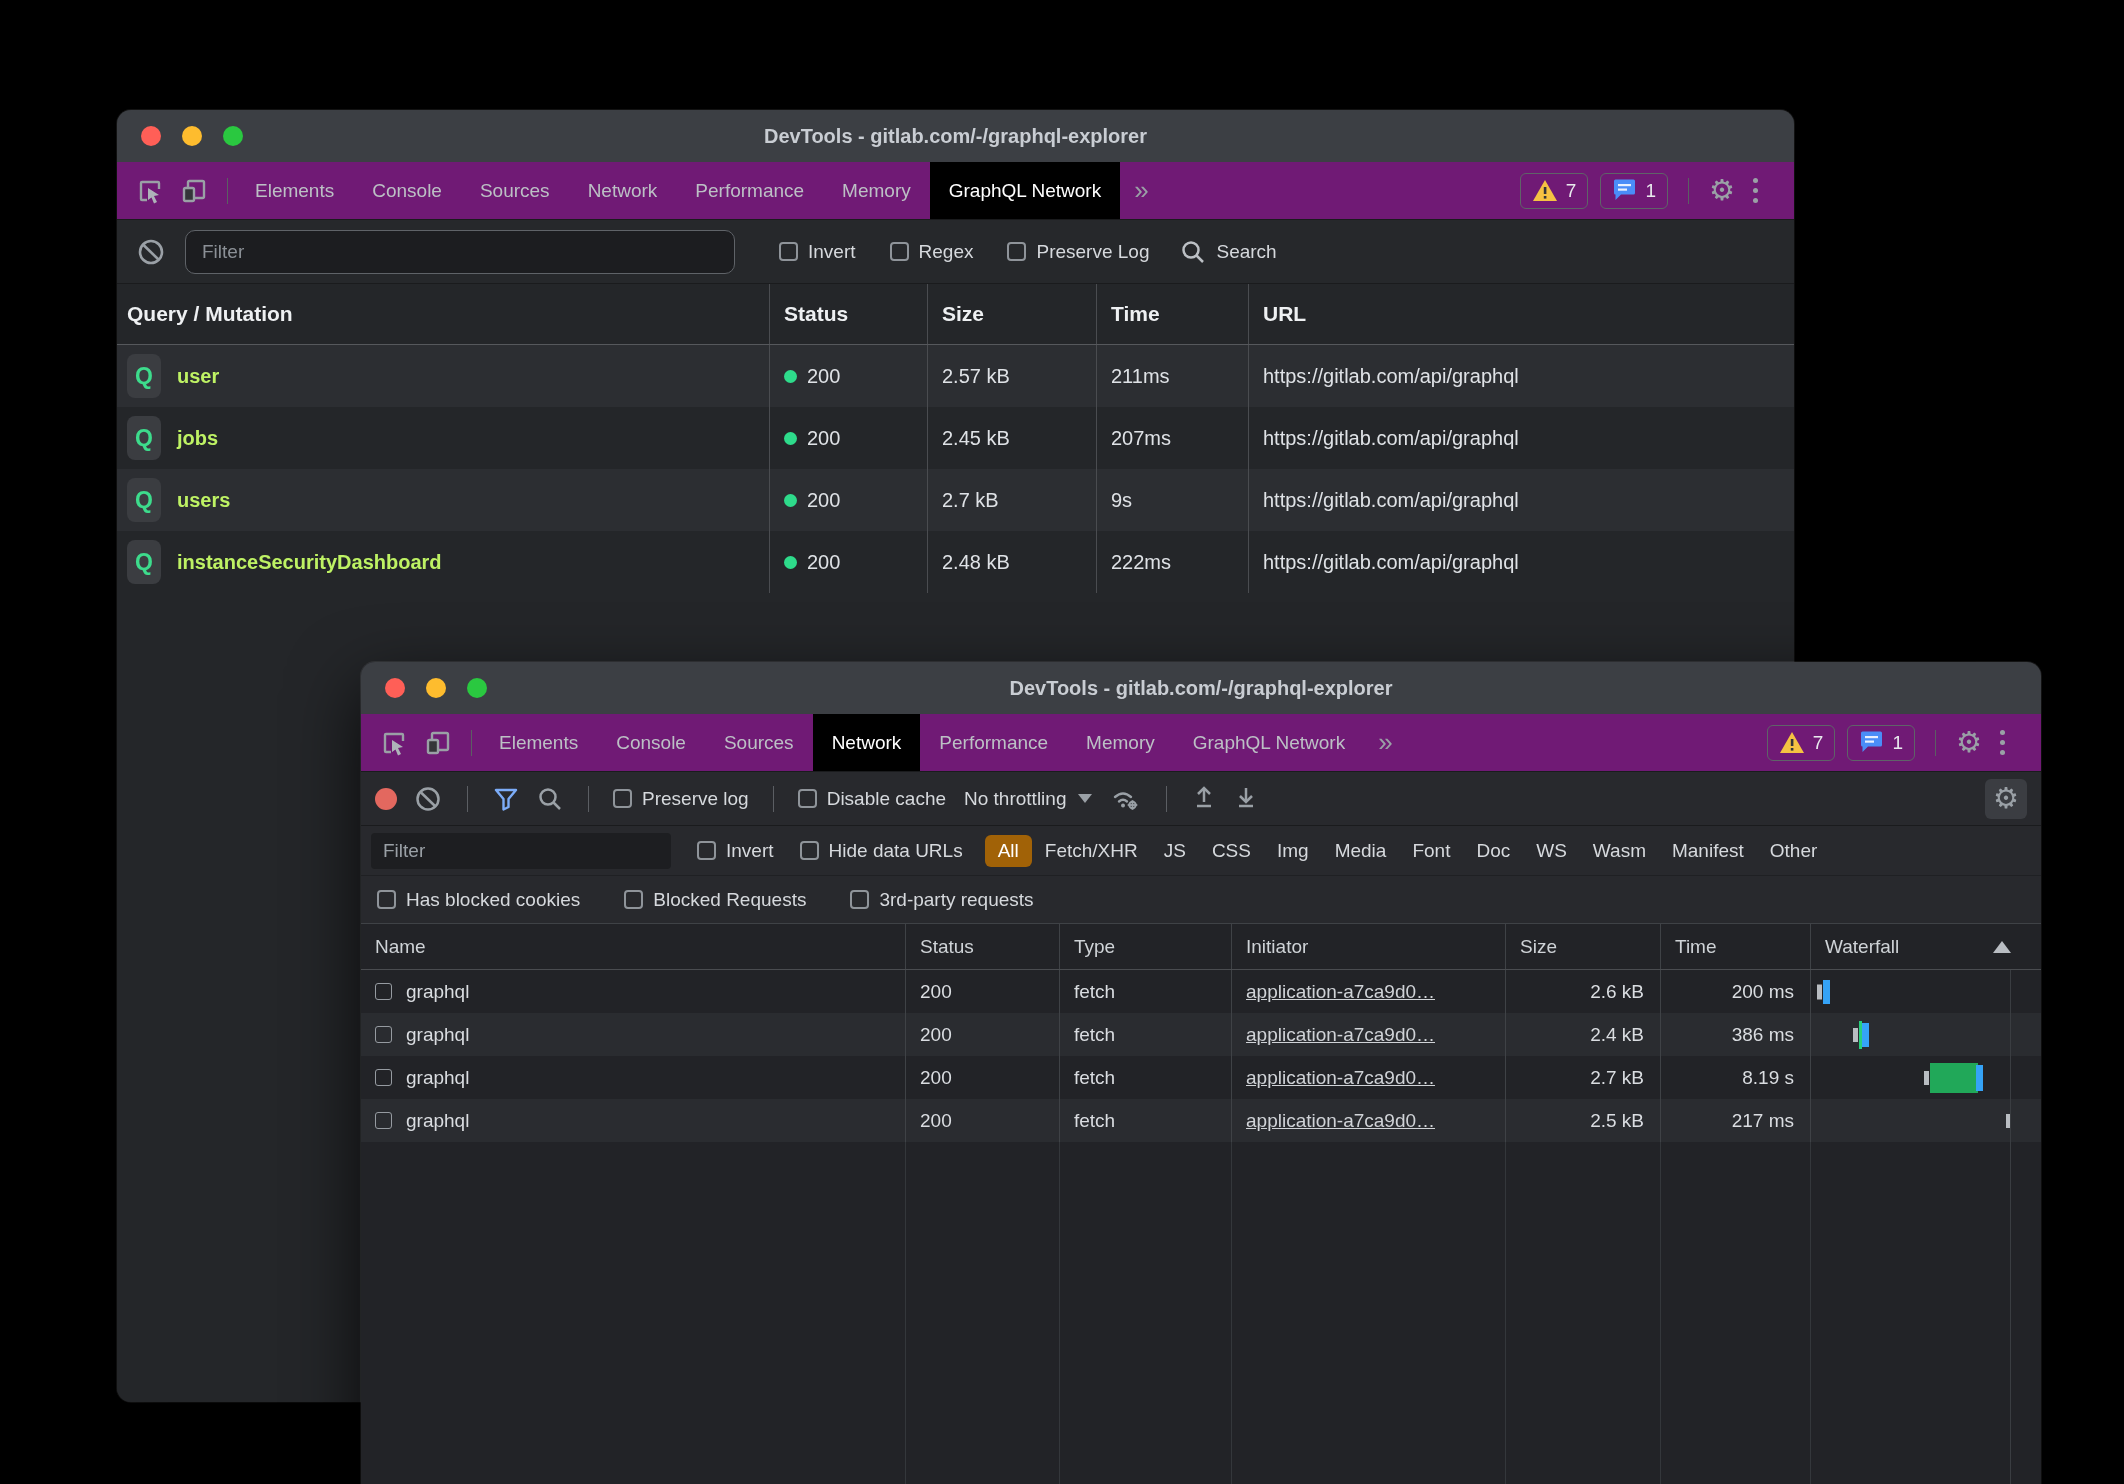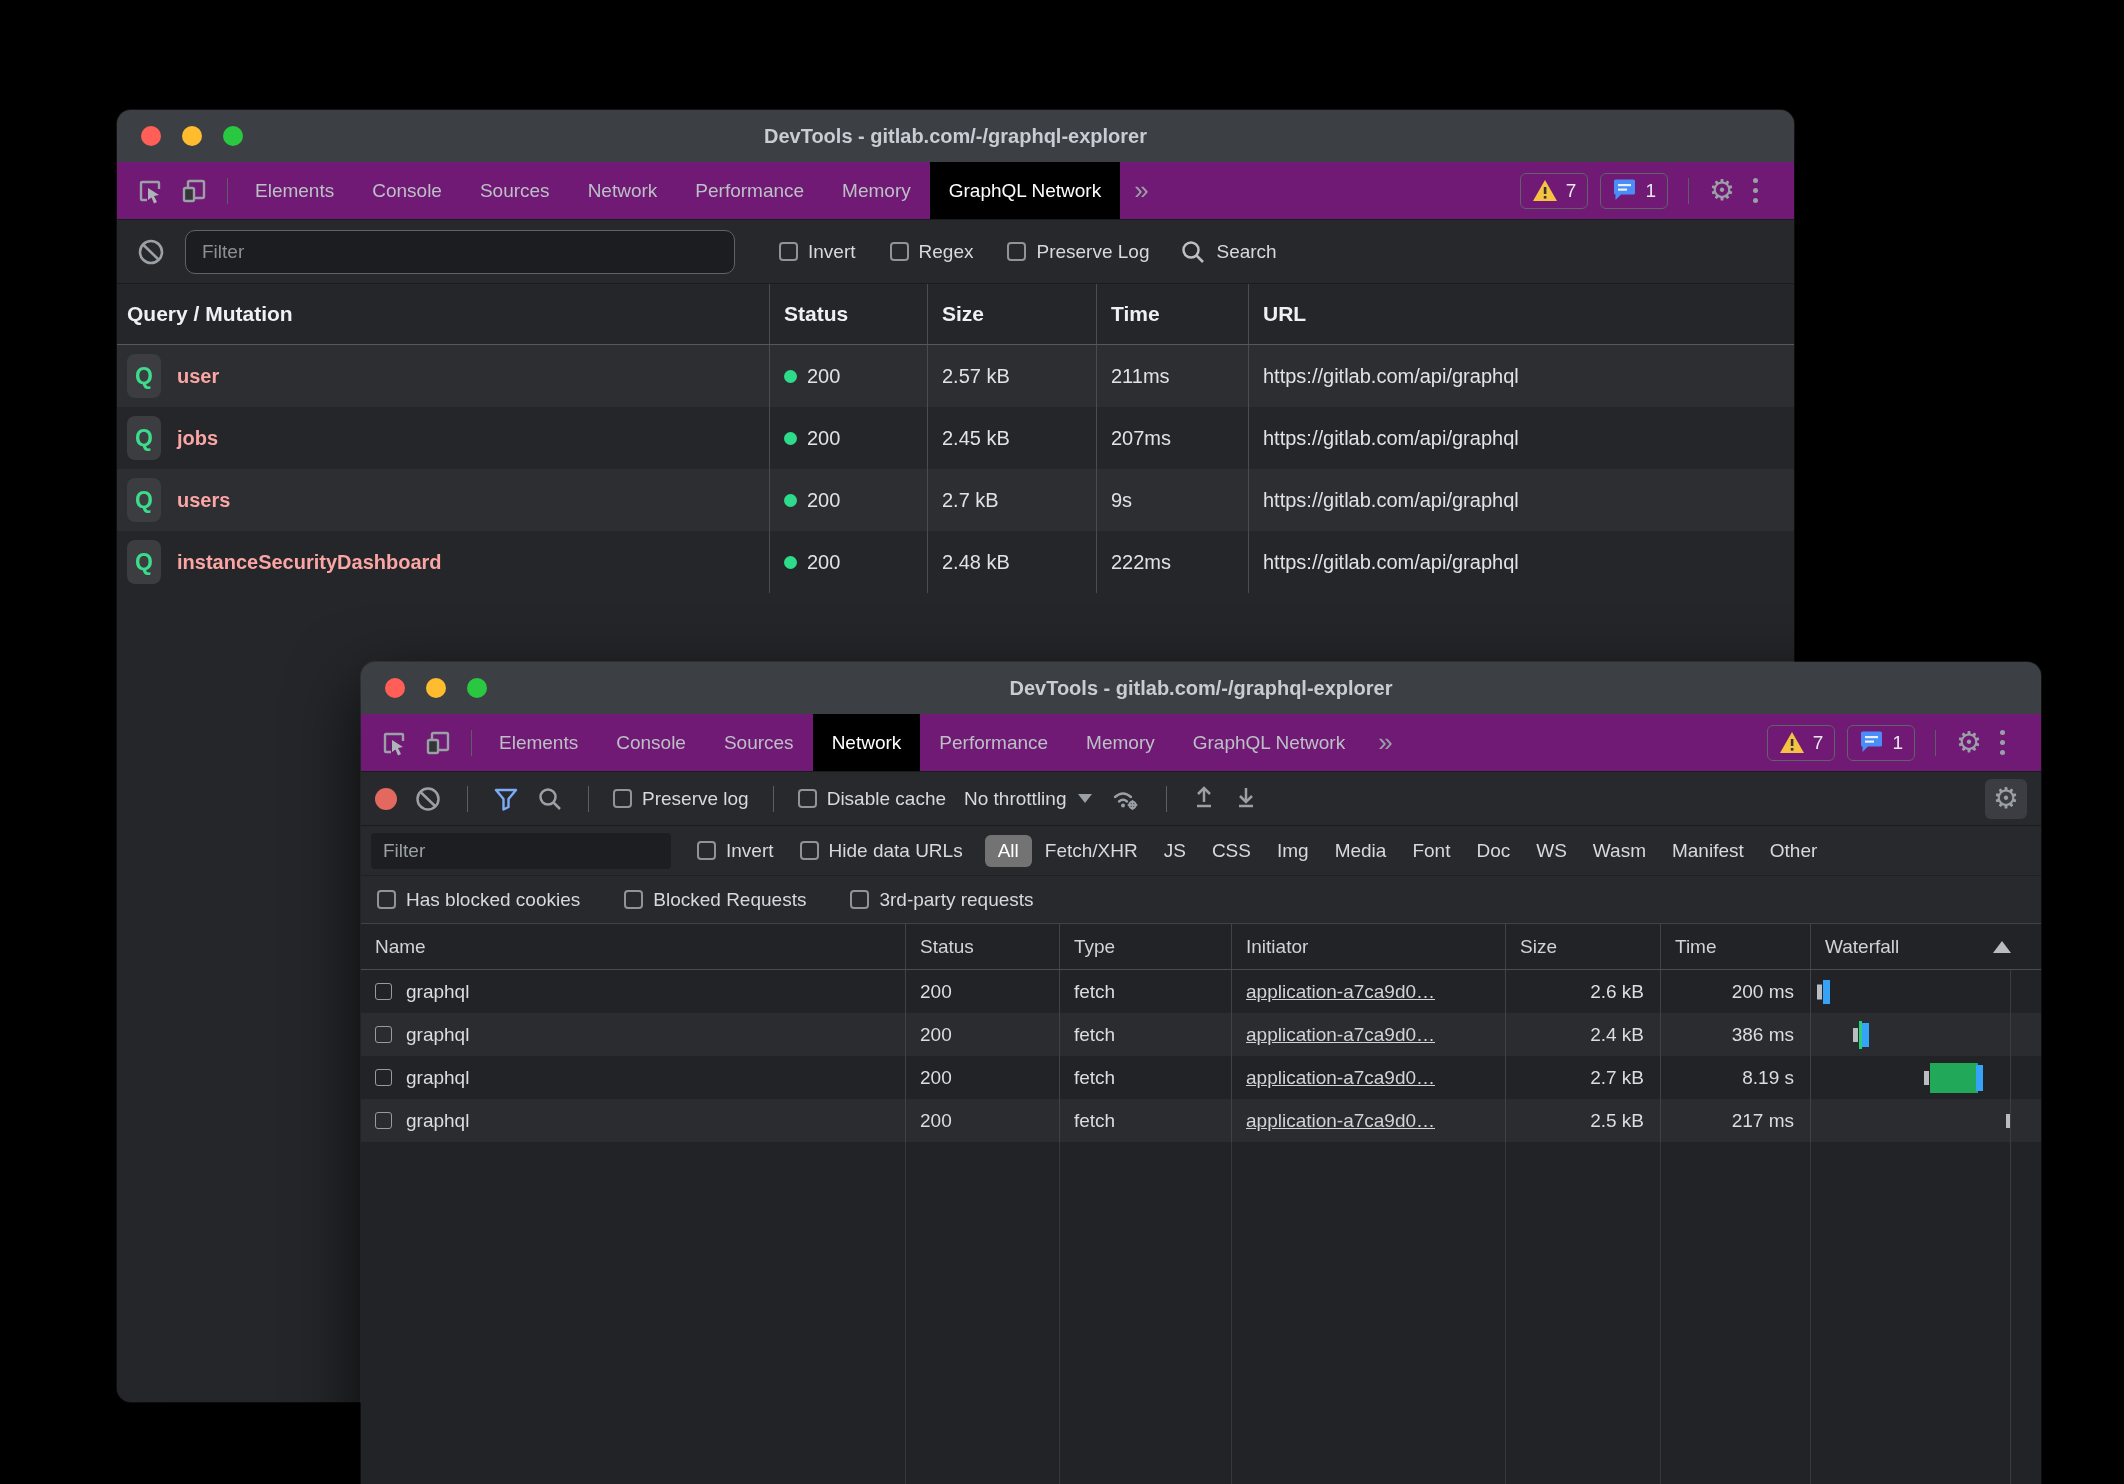--- a/index.html
+++ b/index.html
@@ -51,21 +51,21 @@
 
   .gq-header, .gq-row { display:grid; grid-template-columns:652px 158px 169px 152px 1fr; align-items:center; }
   .gq-header { height:61px; font-size:21px; font-weight:700; color:#eef0f2; border-bottom:1px solid #56585c; flex:0 0 auto; }
   .gq-row { height:62px; font-size:20px; color:#dfe2e6; flex:0 0 auto; }
   .gq-row.alt { background:#2c2e32; }
   .gcell { height:100%; display:flex; align-items:center; padding-left:14px; overflow:hidden; white-space:nowrap; }
   .gq-header .gcell:first-child, .gq-row .gcell:first-child { padding-left:10px; }
   .gcell + .gcell { border-left:1px solid #4a4c50; }
   .qbadge { width:34px; height:44px; border-radius:8px; background:#3b3d41; color:#3ddc8c;
             font-weight:700; font-size:23px; display:flex; align-items:center; justify-content:center; margin-right:16px; }
-  .qname { font-weight:700; color:#fca5a5; }
+  .qname { font-weight:700; color:#bef264; }
   .okdot { width:13px; height:13px; border-radius:50%; background:#2edb8b; margin-right:10px; flex:0 0 auto; }
   .gq-rest { flex:1; background:#242629; }
 
   
   .net-toolbar { height:54px; background:#28292d; display:flex; align-items:center;
                  padding:0 14px; gap:16px; border-bottom:1px solid #1a1b1d; flex:0 0 auto; }
   .record-dot { width:22px; height:22px; border-radius:50%; background:#e3685f; }
   .throttle { display:flex; align-items:center; gap:12px; color:#d6d9dd; font-size:19px; margin-left:2px; }
   .tri-down { width:0; height:0; border-left:7px solid transparent; border-right:7px solid transparent;
               border-top:9px solid #9aa0a6; }
@@ -73,21 +73,21 @@
                     display:flex; align-items:center; justify-content:center; }
 
   .net-filterrow1 { height:50px; background:#28292d; display:flex; align-items:center; padding:0 14px 0 0;
                     gap:0; border-bottom:1px solid #1f2023; flex:0 0 auto; }
   .net-filter-input { width:300px; height:36px; background:#1d1e21; border:none; border-radius:4px;
                       color:#e8eaed; font-size:19px; padding:0 12px; margin-left:10px; outline:none; font-family:inherit; }
   .net-filter-input::placeholder { color:#9aa0a6; }
   .net-filterrow1 .cb-group { margin-left:26px; }
   .type-chips { display:flex; align-items:center; gap:0; margin-left:22px; }
   .chip { color:#d6d9dd; font-size:19px; padding:5px 13px; border-radius:6px; white-space:nowrap; }
-  .chip.selected { background:#737373; color:#fff; }
+  .chip.selected { background:#a16207; color:#fff; }
   .net-filterrow2 { height:48px; background:#28292d; display:flex; align-items:center; padding:0 16px;
                     gap:44px; border-bottom:1px solid #3f4246; flex:0 0 auto; }
 
   .net-table { position:relative; flex:1; display:flex; flex-direction:column; }
   .net-header, .net-row, .net-empty { display:grid; grid-template-columns:544px 154px 172px 274px 155px 150px 1fr; }
   .net-header { height:46px; align-items:center; font-size:19px; color:#cfd3d7;
                 border-bottom:1px solid #4a4c50; flex:0 0 auto; }
   .net-row { height:43px; align-items:center; font-size:19px; color:#dadde1; flex:0 0 auto; }
   .net-row.alt { background:#2a2c30; }
   .ncell { height:100%; display:flex; align-items:center; padding-left:14px; overflow:hidden; white-space:nowrap; }

